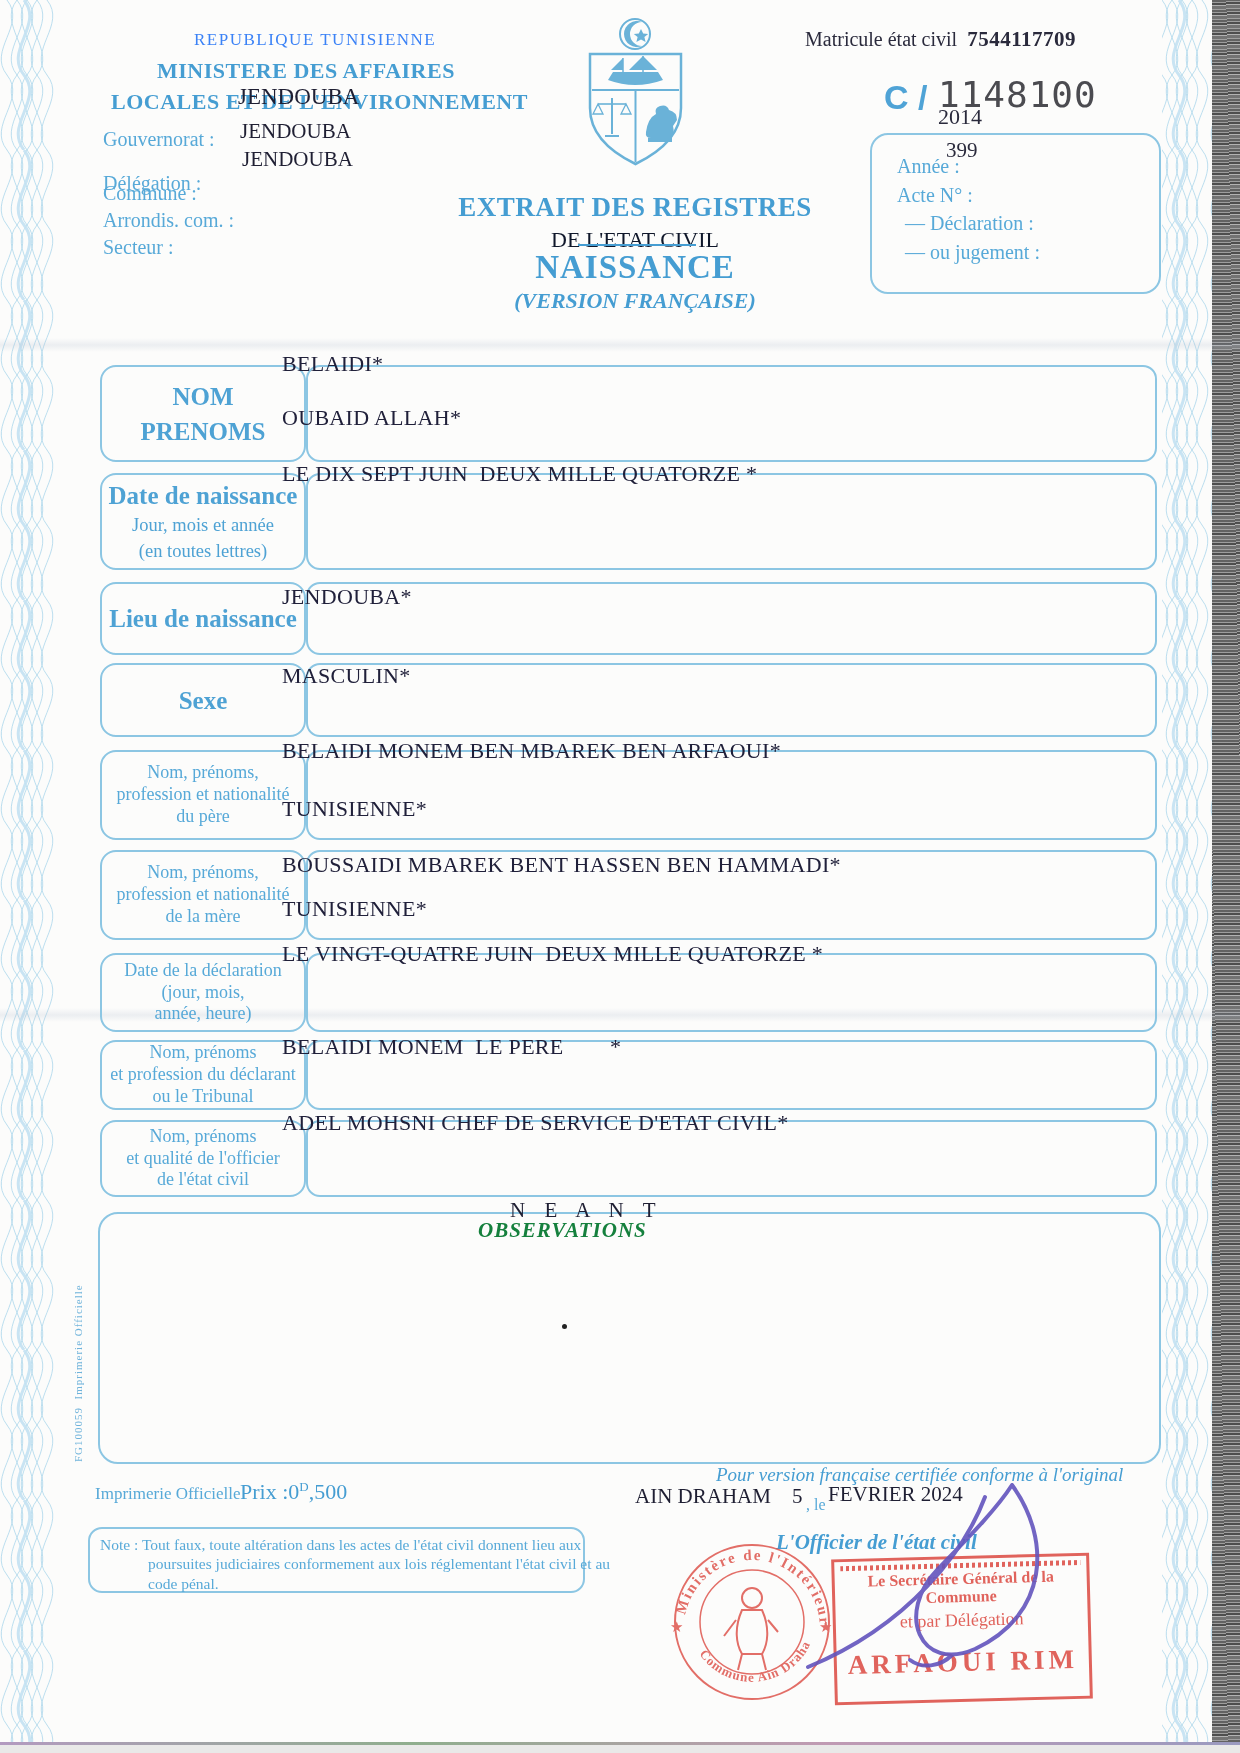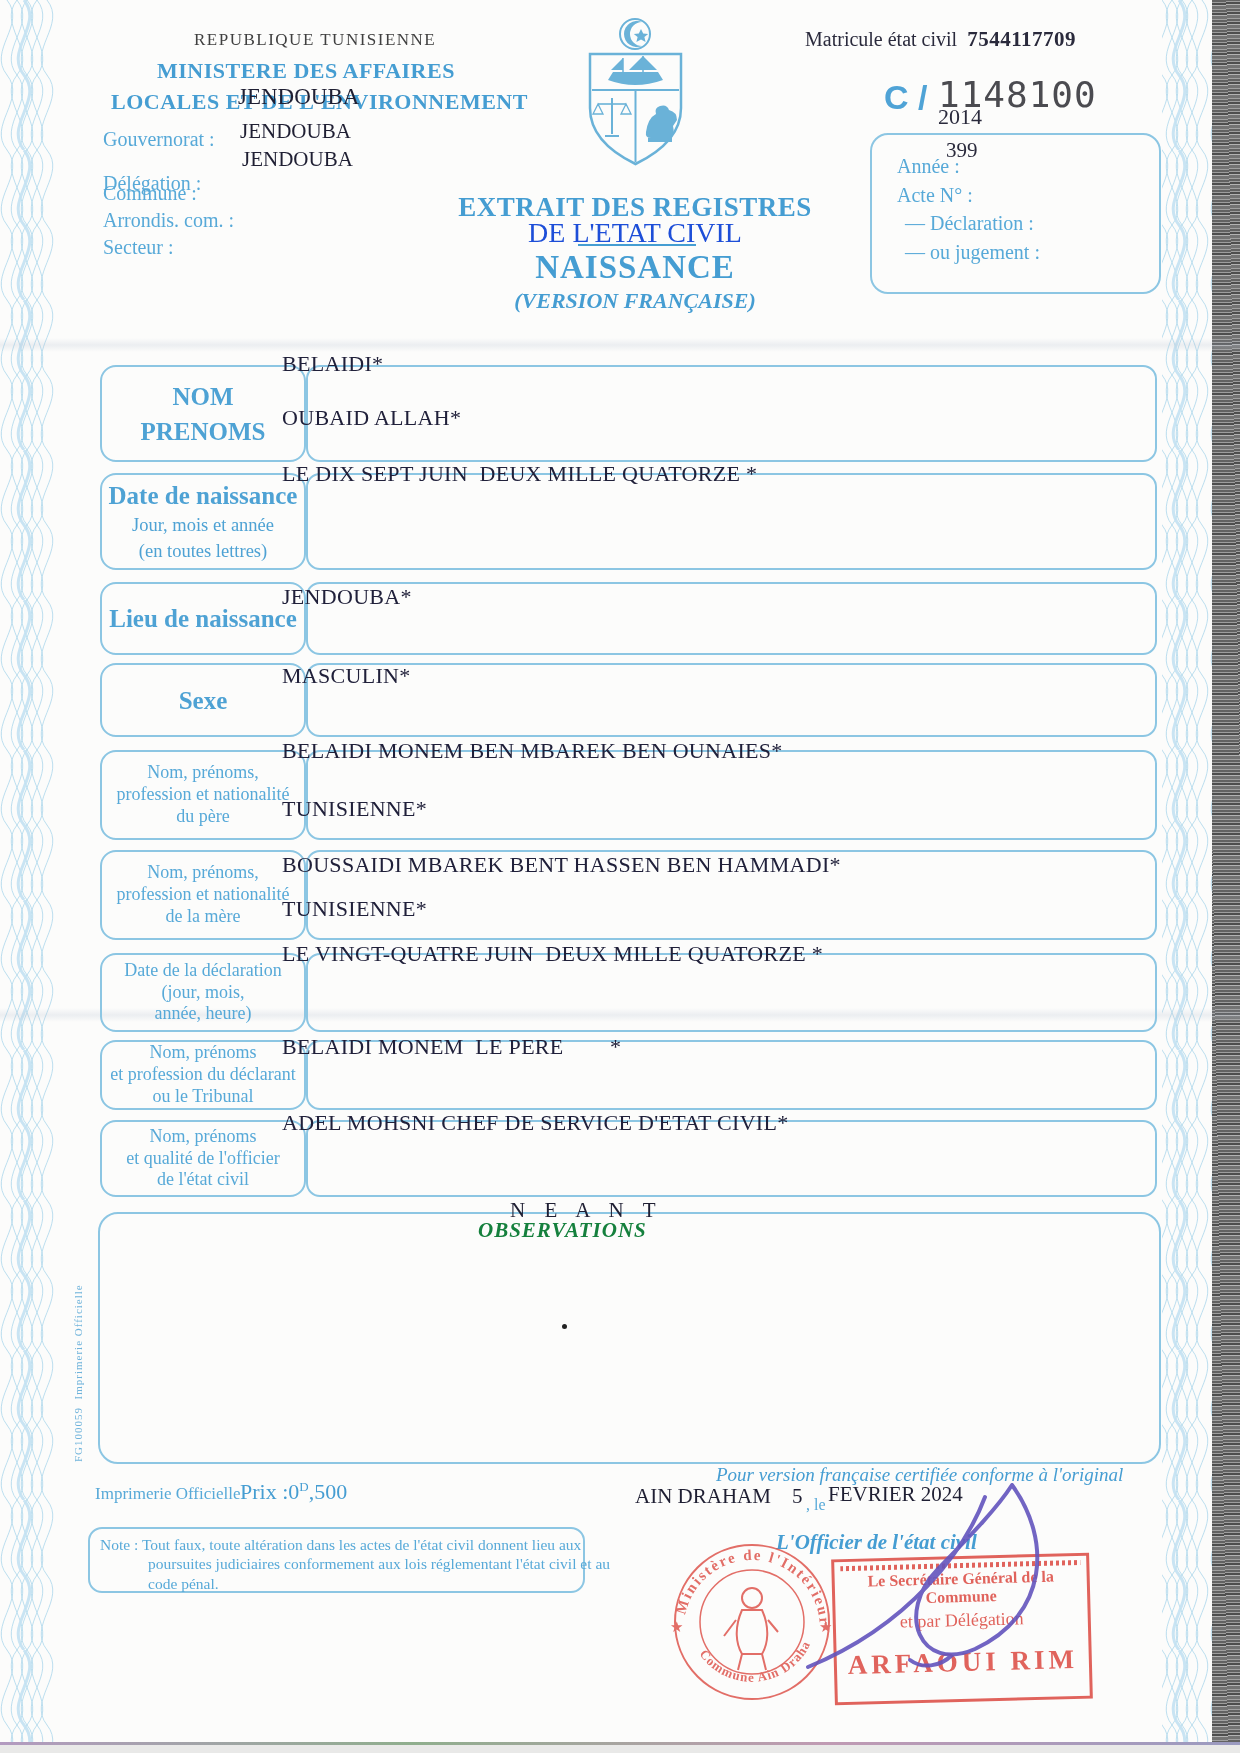--- a/index.html
+++ b/index.html
@@ -6,40 +6,40 @@
   #page{position:relative;width:1240px;height:1753px;background:#fcfcfb;overflow:hidden;
         font-family:"Liberation Serif",serif;}
   
   #guilloche{position:absolute;left:0;top:0;width:1240px;height:1753px;pointer-events:none;}
   #speckle{position:absolute;left:1212px;top:0;width:28px;height:1745px;
      background:repeating-linear-gradient(178deg,#474747 0 2px,#8d8d8d 2px 3px,#2f2f2f 3px 5px,#a5a5a5 5px 6px,#5b5b5b 6px 9px,#909090 9px 10px);
      opacity:.85;}
   #bottom-line{position:absolute;left:0;top:1742px;width:1240px;height:3px;
      background:linear-gradient(90deg,#b39ac0,#8fae8d,#c09ab3,#9a9ac0);}
   #bottom-strip{position:absolute;left:0;top:1745px;width:1240px;height:8px;background:#e9e9e8;}
-  #republic{position:absolute;left:194px;top:30px;font-size:17px;letter-spacing:1.5px;color:#404040;}
+  #republic{position:absolute;left:194px;top:30px;font-size:17px;letter-spacing:1.5px;color:#3b82f6;}
   #ministry1{position:absolute;left:157px;top:58px;font-size:22px;font-weight:bold;color:#459dd2;letter-spacing:.5px;}
   #ministry2{position:absolute;left:111px;top:89px;font-size:22px;font-weight:bold;color:#459dd2;letter-spacing:.5px;}
   #ministry-overstamp{position:absolute;left:238px;top:84px;font-size:23px;color:#1f1f33;}
   .adminline{position:absolute;left:103px;font-size:20px;color:#57a9d8;}
   .adminval{position:absolute;font-size:21px;color:#1f1f33;}
   #matricule{position:absolute;left:805px;top:27px;font-size:20px;color:#2a2a3c;}
   #matricule b{font-size:21px;letter-spacing:.5px;}
   #serial-prefix{position:absolute;left:884px;top:78px;font-size:34px;font-weight:bold;color:#4fa3d6;font-family:"Liberation Sans",sans-serif;}
   #serial-number{position:absolute;left:938px;top:74px;font-size:36px;color:#4b4b50;font-family:"DejaVu Sans Mono",monospace;letter-spacing:1px;}
   #year-over{position:absolute;left:938px;top:104px;font-size:22px;color:#2a2a3c;}
   #acte-over{position:absolute;left:946px;top:138px;font-size:21px;color:#2a2a3c;}
   #acte-box{position:absolute;left:870px;top:133px;width:287px;height:157px;border:2.5px solid #8cc6e3;border-radius:18px;}
   .acte-lbl{position:absolute;font-size:20px;color:#57a9d8;}
   
   #emblem{position:absolute;left:578px;top:12px;}
   
   .title-line{position:absolute;left:400px;width:470px;text-align:center;}
   #title1{top:192px;font-size:27px;font-weight:bold;color:#459dd2;letter-spacing:.5px;}
-  #title2{top:217px;font-size:28px;color:#1d4ed8;}
+  #title2{top:227px;font-size:22px;color:#0f172a;}
   #title-underline{position:absolute;left:578px;top:244px;width:118px;height:2px;background:#459dd2;}
   #title3{top:249px;font-size:33px;font-weight:bold;color:#459dd2;letter-spacing:1px;}
   #title4{top:288px;font-size:22px;font-weight:bold;font-style:italic;color:#459dd2;}
   
   .row{position:absolute;left:100px;width:1057px;}
   .r1{top:365px;height:97px;} .r2{top:473px;height:97px;} .r3{top:582px;height:73px;}
   .r4{top:663px;height:74px;} .r5{top:750px;height:90px;} .r6{top:850px;height:90px;}
   .r7{top:953px;height:79px;} .r8{top:1040px;height:70px;} .r9{top:1120px;height:77px;}
   .lbox{position:absolute;left:0;top:0;bottom:0;width:202px;border:2.5px solid #8cc6e3;border-radius:16px;
         display:flex;flex-direction:column;justify-content:center;align-items:center;text-align:center;}
@@ -214,21 +214,21 @@
     <div class="val v1">MASCULIN*</div>
   </div>
 
   <div class="row r5">
     <div class="lbox">
       <span class="ll">Nom, prénoms,</span>
       <span class="ll">profession et nationalité</span>
       <span class="ll">du père</span>
     </div>
     <div class="vbox"></div>
-    <div class="val v1">BELAIDI MONEM BEN MBAREK BEN OUNAIES*</div>
+    <div class="val v1">BELAIDI MONEM BEN MBAREK BEN ARFAOUI*</div>
     <div class="val v2">TUNISIENNE*</div>
   </div>
 
   <div class="row r6">
     <div class="lbox">
       <span class="ll">Nom, prénoms,</span>
       <span class="ll">profession et nationalité</span>
       <span class="ll">de la mère</span>
     </div>
     <div class="vbox"></div>

